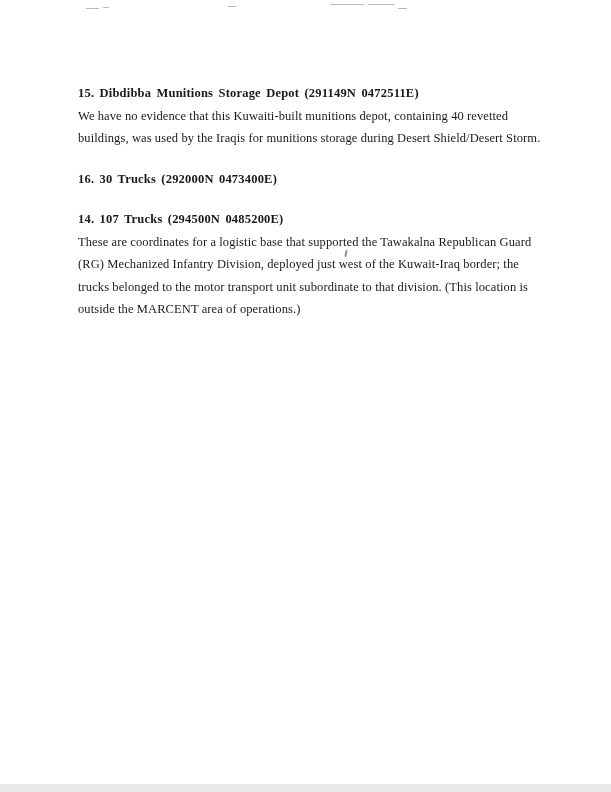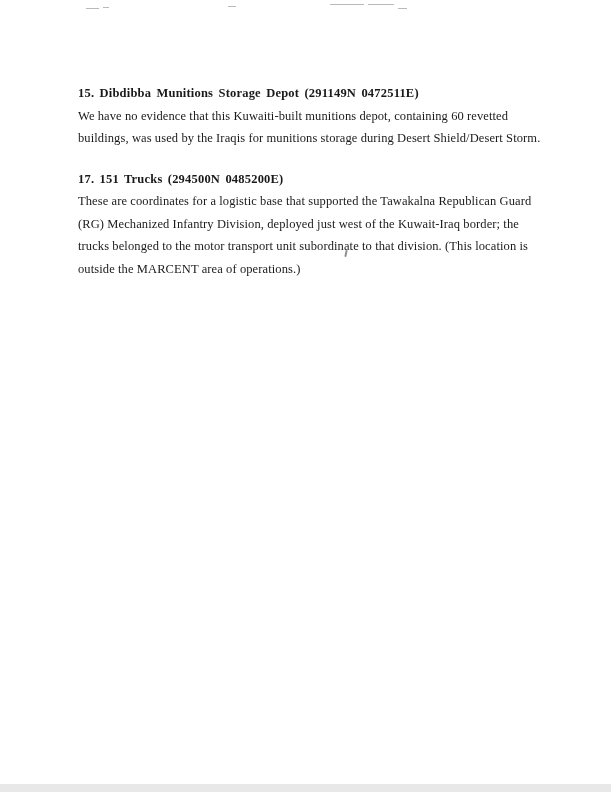--- a/index.html
+++ b/index.html
@@ -74,25 +74,26 @@
   <span class="artifact a3"></span>
   <span class="artifact a4"></span>
   <span class="artifact a5"></span>
   <span class="artifact a6"></span>
   <span class="tick"></span>
 
   <div class="content">
 
     <div class="section">
       <div class="section-heading">15. Dibdibba Munitions Storage Depot (291149N 0472511E)</div>
-      <p class="section-body">We have no evidence that this Kuwaiti-built munitions depot, containing 60 revetted buildings, was used by the Iraqis for munitions storage during Desert Shield/Desert Storm.</p>
+      <p class="section-body">We have no evidence that this Kuwaiti-built munitions depot, containing 40 revetted buildings, was used by the Iraqis for munitions storage during Desert Shield/Desert Storm.</p>
     </div>
 
     <div class="section">
+      <div class="section-heading">16. 30 Trucks (292000N 0473400E)</div>
     </div>
 
     <div class="section">
-      <div class="section-heading">17. 151 Trucks (294500N 0485200E)</div>
+      <div class="section-heading">14. 107 Trucks (294500N 0485200E)</div>
       <p class="section-body">These are coordinates for a logistic base that supported the Tawakalna Republican Guard (RG) Mechanized Infantry Division, deployed just west of the Kuwait-Iraq border; the trucks belonged to the motor transport unit subordinate to that division. (This location is outside the MARCENT area of operations.)</p>
     </div>
 
   </div>
 </div>
 
 </body></html>

